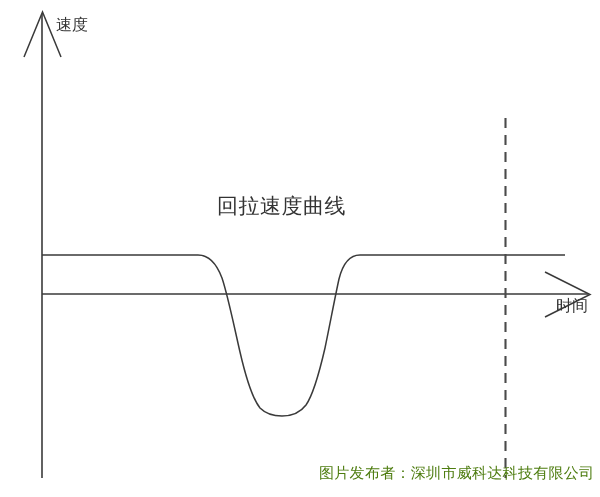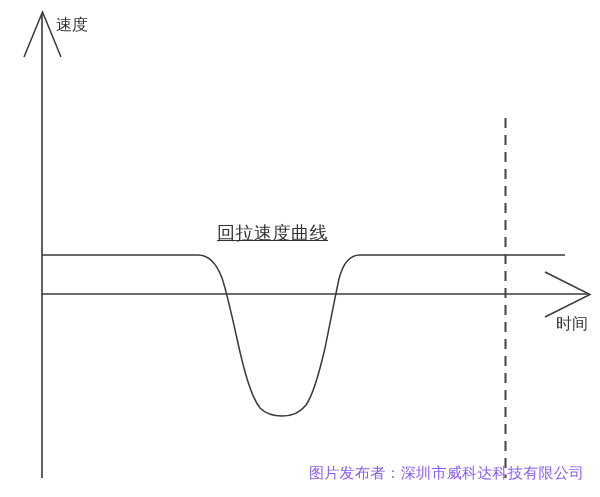--- a/index.html
+++ b/index.html
@@ -66,35 +66,34 @@
     line-height: 1;
     font-weight: 400;
   }
   #y-axis-label {
     left: 56px;
     top: 17px;
     font-size: 16px;
   }
   #x-axis-label {
     left: 556px;
-    top: 316px;
+    top: 298px;
     font-size: 16px;
   }
   #chart-title {
     left: 217px;
-    top: 224px;
-    font-size: 18px;
+    top: 196px;
+    font-size: 21px;
     letter-spacing: 0.5px;
-    text-decoration: underline;
   }
   #publisher-credit {
-    left: 309px;
+    left: 319px;
     top: 466px;
     font-size: 15px;
-    color: #8b5cf6;
+    color: #4d7c0f;
     letter-spacing: 0.3px;
   }
 </style>
 </head>
 <body>
 
 <div id="stage">
 
   <svg class="figure" viewBox="0 0 600 497">
 

